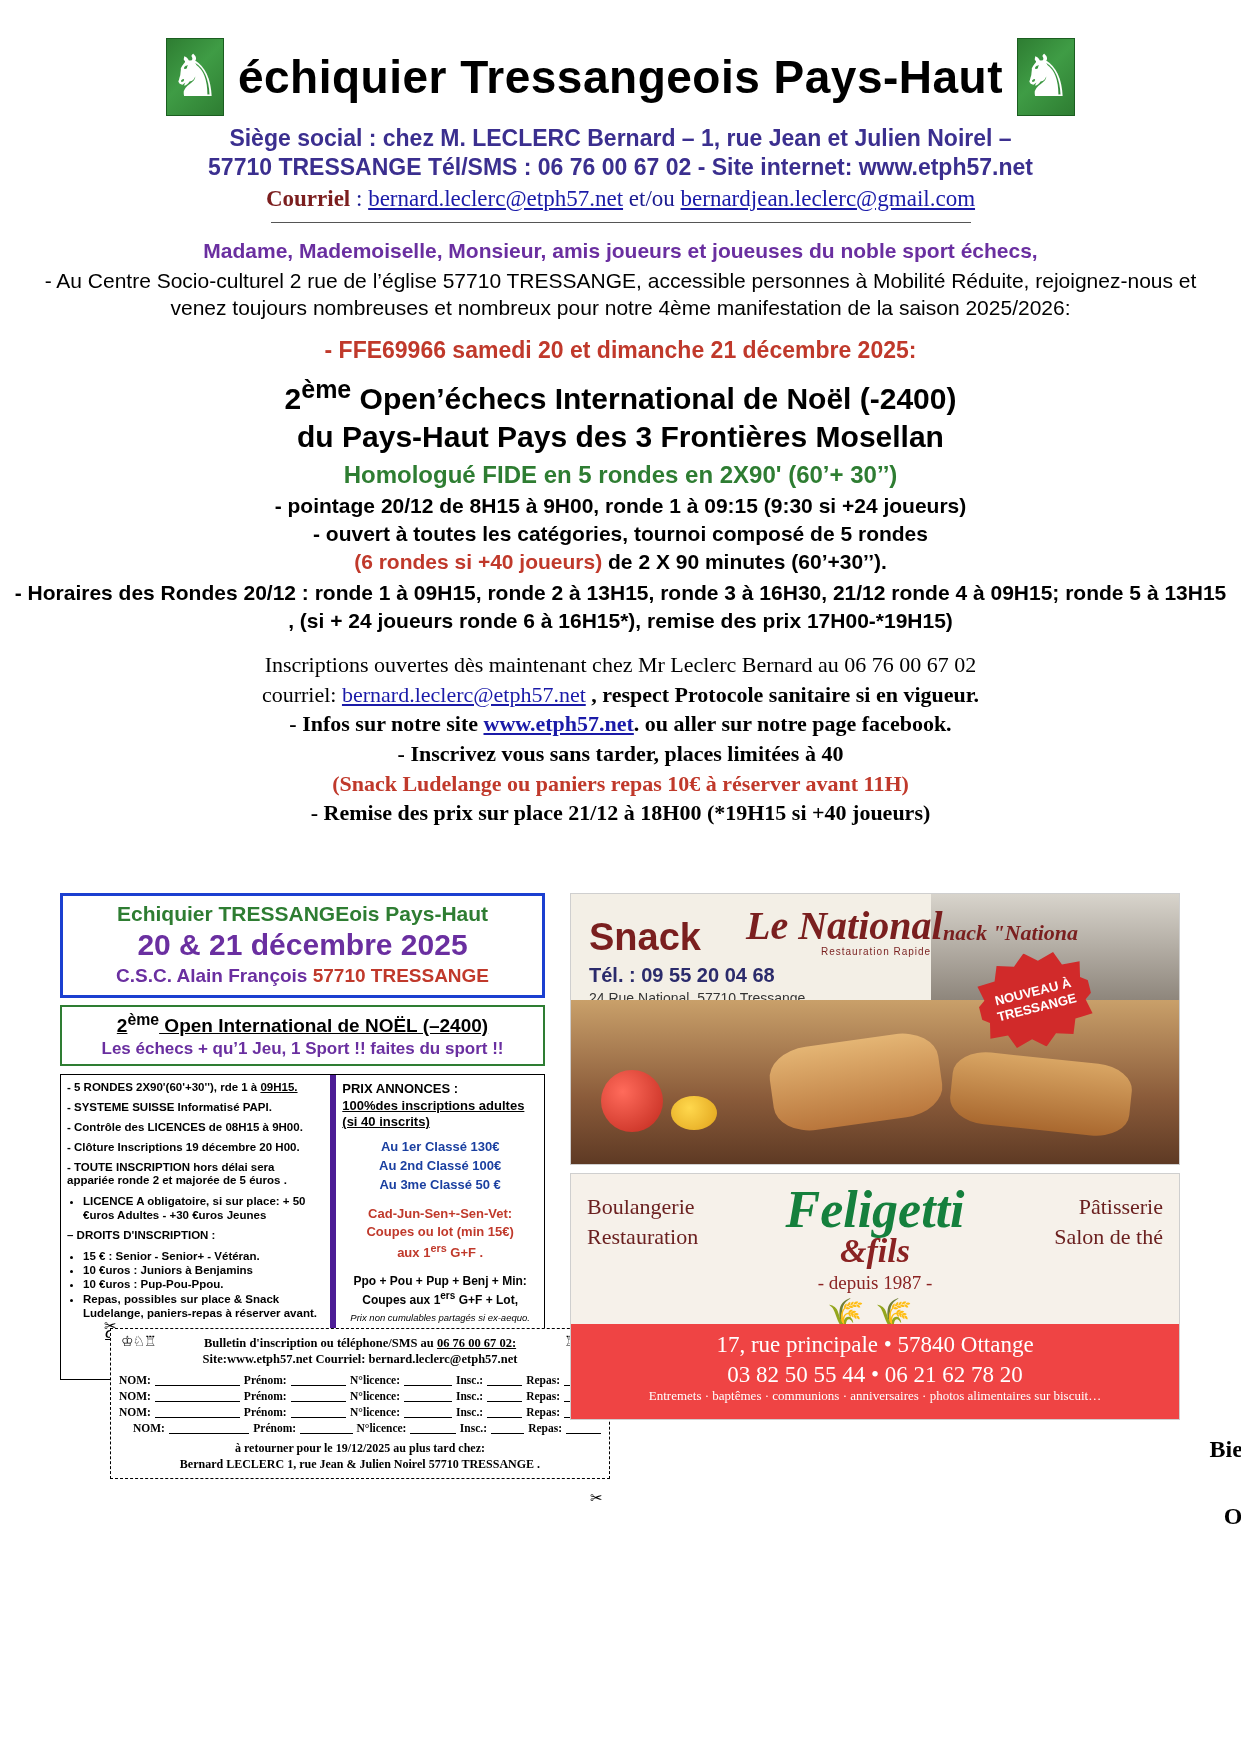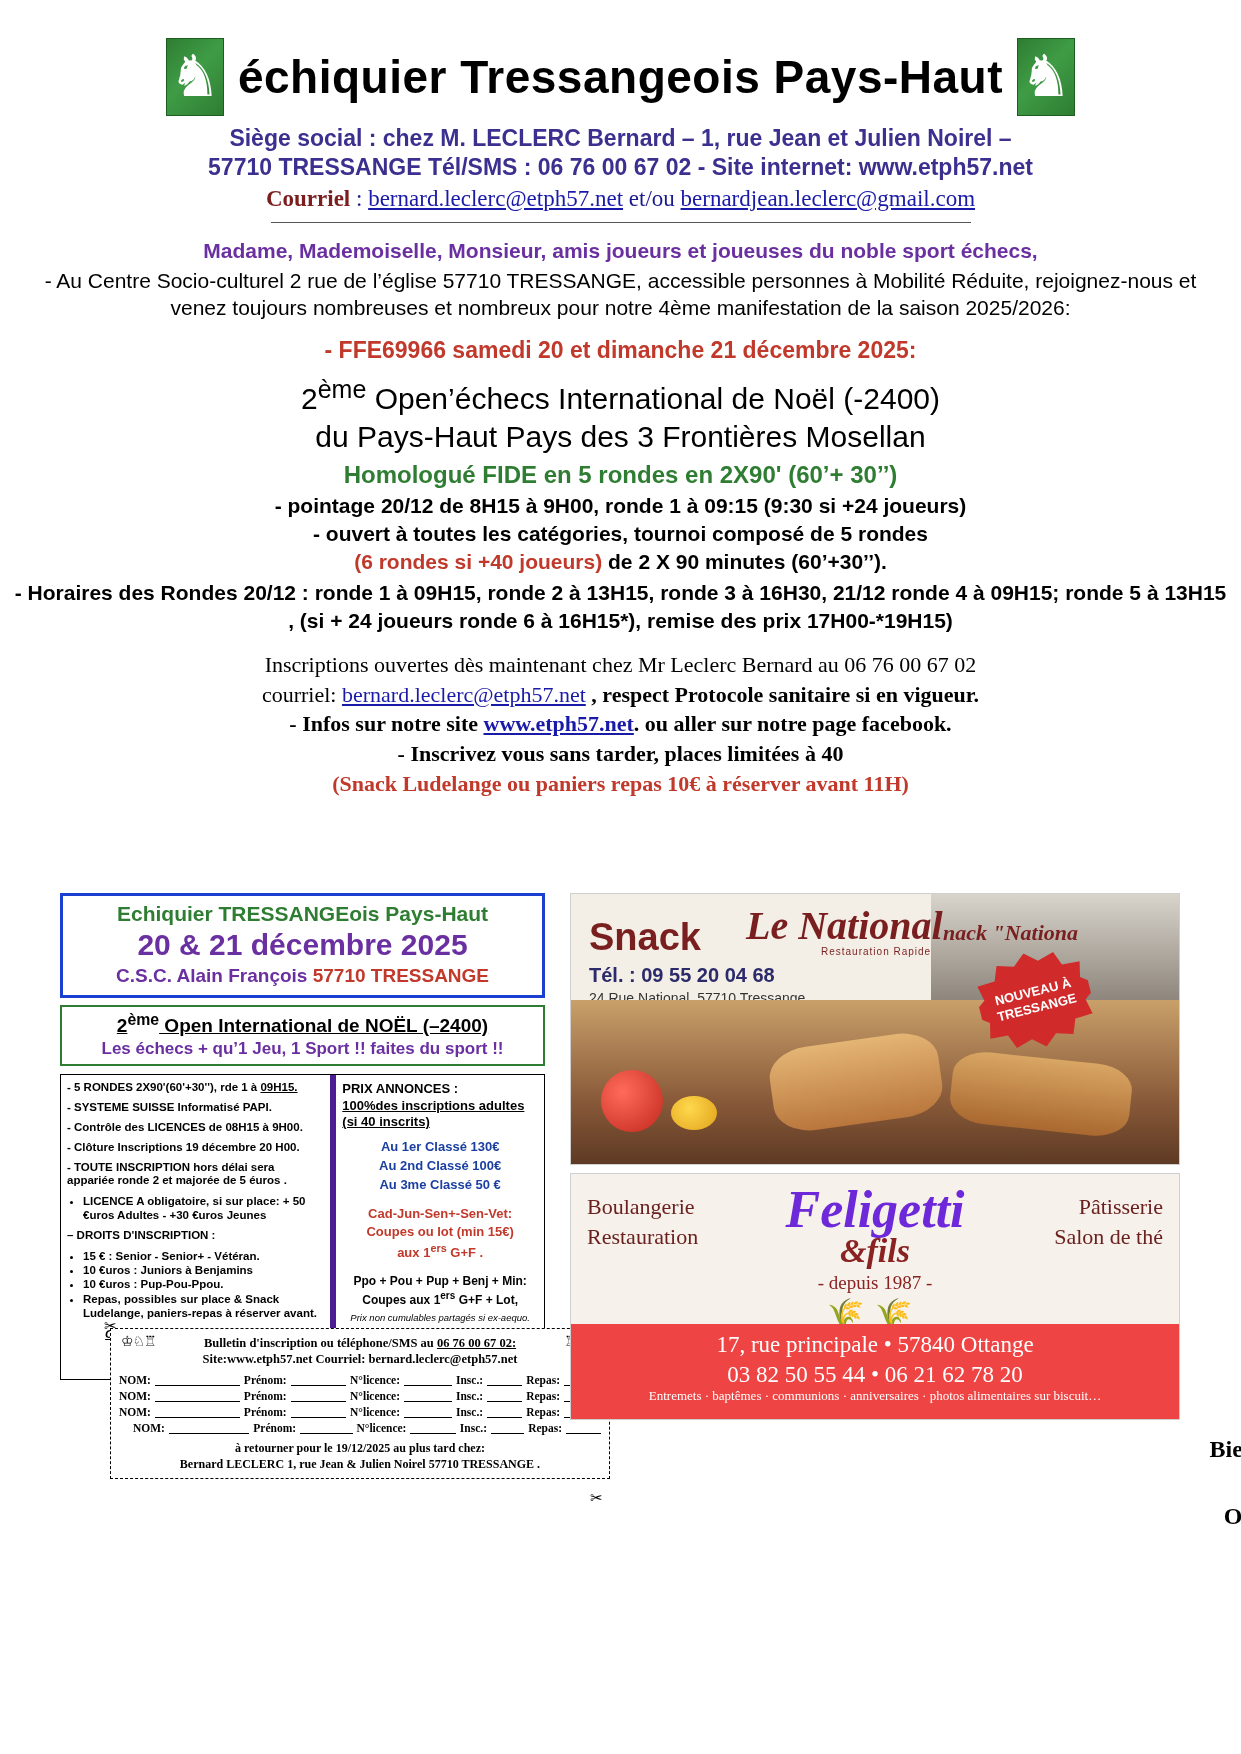--- a/index.html
+++ b/index.html
@@ -51,21 +51,21 @@
   .intro-body{
     text-align:center;font-family:"Liberation Sans", sans-serif;
     font-size:21px;line-height:1.3;margin:4px 30px 0 30px;
   }
   .ffe-line{
     text-align:center;color:#c0392b;font-family:"Liberation Sans", sans-serif;
     font-weight:bold;font-size:23px;margin-top:16px;
   }
   .open-title{
     text-align:center;font-family:"Liberation Sans", sans-serif;
-    font-weight:normal;font-size:30px;line-height:1.25;margin-top:10px;
+    font-weight:bold;font-size:30px;line-height:1.25;margin-top:10px;
   }
   .homolog{
     text-align:center;color:#2e7d32;font-family:"Liberation Sans", sans-serif;
     font-weight:bold;font-size:24px;margin-top:6px;
   }
   .detail{
     text-align:center;font-family:"Liberation Sans", sans-serif;
     font-weight:bold;font-size:21px;line-height:1.32;margin-top:3px;
   }
   .detail .red{color:#c0392b;}
@@ -170,21 +170,21 @@
   .food .sand{position:absolute;left:200px;top:40px;width:170px;height:84px;border-radius:40px/28px;background:linear-gradient(180deg,#e4b574,#b9763c);transform:rotate(-8deg);}
   .food .sand2{position:absolute;left:380px;top:58px;width:180px;height:72px;border-radius:36px/24px;background:linear-gradient(180deg,#d9a664,#a9682f);transform:rotate(6deg);}
 
   .ad-feligetti{
     margin-top:8px;height:245px;border:1px solid #cfcfcf;position:relative;overflow:hidden;
     background:#f6f1ea;
   }
   .fl-top{height:150px;position:relative;}
   .fl-left{position:absolute;left:16px;top:18px;font-family:"Liberation Serif", serif;color:#6b2020;font-size:22px;line-height:1.35;}
   .fl-center{position:absolute;left:50%;top:10px;transform:translateX(-50%);text-align:center;}
-  .fl-name{font-family:"Liberation Serif", serif;font-style:italic;font-weight:bold;font-size:52px;color:#6d28d9;line-height:1;}
+  .fl-name{font-family:"Liberation Serif", serif;font-style:italic;font-weight:bold;font-size:52px;color:#15803d;line-height:1;}
   .fl-fils{font-family:"Liberation Serif", serif;font-style:italic;font-weight:bold;font-size:34px;color:#8a2222;line-height:1;margin-top:-2px;}
   .fl-depuis{font-family:"Liberation Serif", serif;font-size:19px;color:#8a2222;margin-top:4px;}
   .fl-wheat{font-size:30px;color:#8a2222;margin-top:2px;letter-spacing:10px;}
   .fl-right{position:absolute;right:16px;top:18px;text-align:right;font-family:"Liberation Serif", serif;color:#6b2020;font-size:22px;line-height:1.35;}
   .fl-bar{position:absolute;left:0;bottom:0;width:100%;height:95px;background:#ef4444;color:#fff;text-align:center;padding-top:8px;box-sizing:border-box;}
   .fl-addr{font-family:"Liberation Serif", serif;font-size:23px;}
   .fl-tel{font-family:"Liberation Serif", serif;font-size:23px;margin-top:4px;}
   .fl-small{font-family:"Liberation Serif", serif;font-size:13px;margin-top:0;}
 
   .welcome{
@@ -232,20 +232,21 @@
   </div>
 
   <div class="horaires">- Horaires des Rondes 20/12 : ronde 1 à 09H15, ronde 2 à 13H15, ronde 3 à 16H30, 21/12 ronde 4 à 09H15; ronde 5 à 13H15 , (si + 24 joueurs ronde 6 à 16H15*), remise des prix 17H00-*19H15)</div>
 
   <div class="insc">
     <div>Inscriptions ouvertes dès maintenant chez Mr Leclerc Bernard au 06 76 00 67 02</div>
     <div><span>courriel: </span><a href="#">bernard.leclerc@etph57.net</a><span class="b"> , respect Protocole sanitaire si en vigueur.</span></div>
     <div class="b"><span>- Infos sur notre site </span><a href="#" class="site">www.etph57.net</a><span>. ou aller sur notre page facebook.</span></div>
     <div class="b">- Inscrivez vous sans tarder, places limitées à 40</div>
     <div class="red">(Snack Ludelange ou paniers repas 10€ à réserver avant 11H)</div>
+    <div class="b">- Remise des prix sur place 21/12 à 18H00 (*19H15 si +40 joueurs)</div>
   </div>
 
   <div class="lower">
 
     <div class="poster">
       <div class="poster-top">
         <div class="pt1">Echiquier TRESSANGEois Pays-Haut</div>
         <div class="pt2">20 &amp; 21 décembre 2025</div>
         <div class="pt3"><span class="v">C.S.C. Alain François </span><span class="r">57710 TRESSANGE</span></div>
       </div>

